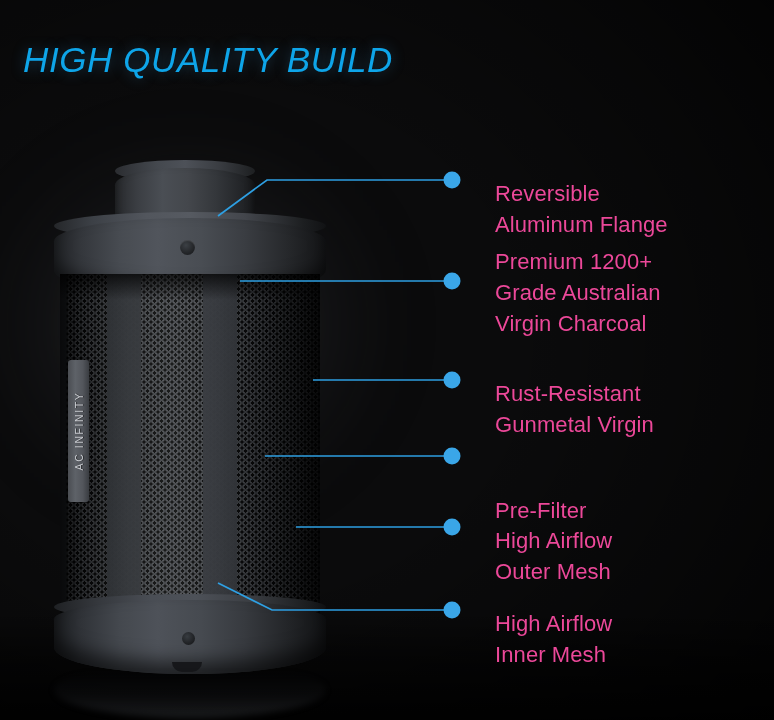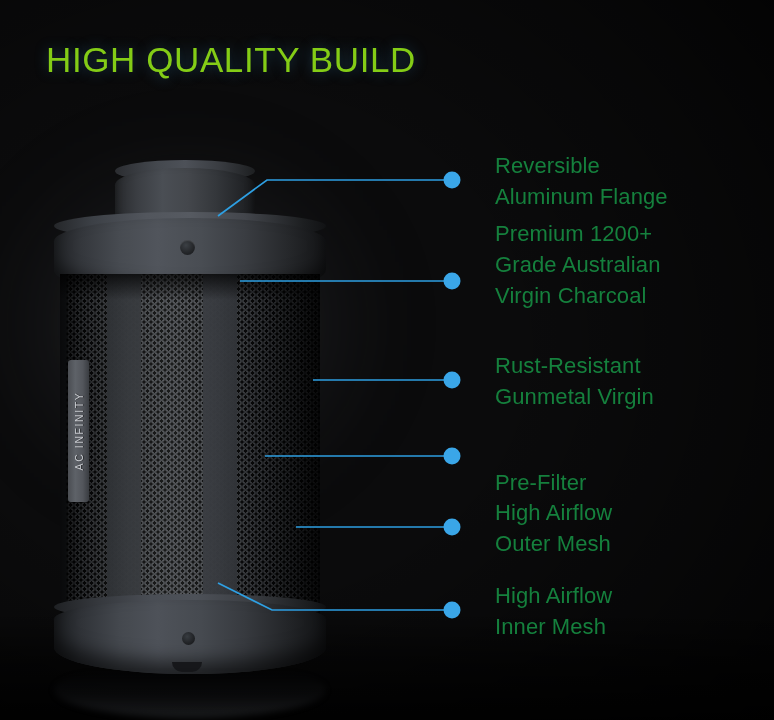--- a/index.html
+++ b/index.html
@@ -49,28 +49,29 @@
     left: 0;
     right: 0;
     top: 612px;
     height: 108px;
     background: linear-gradient(to bottom, rgba(0,0,0,0.0) 0%, rgba(0,0,0,0.55) 45%, rgba(0,0,0,0.92) 100%);
   }
 
   
   .title {
     position: absolute;
-    left: 46px;
+    left: 23px;
     top: 40px;
     font-size: 35px;
     letter-spacing: 0.6px;
     font-weight: 400;
-    color: #84cc16;
+    color: #0ea5e9;
     text-shadow: 0 0 14px rgba(62,167,232,0.35);
     white-space: nowrap;
+    font-style: italic;
   }
 
   
   .product {
     position: absolute;
     left: 52px;
     top: 168px;
     width: 300px;
     height: 470px;
   }
@@ -301,26 +302,27 @@
   .labels {
     position: absolute;
     left: 0;
     top: 0;
     width: 774px;
     height: 720px;
   }
   .label {
     position: absolute;
     left: 495px;
-    color: #15803d;
+    color: #ec4899;
     font-size: 22px;
     line-height: 31px;
     font-weight: 400;
     letter-spacing: 0.1px;
     white-space: pre-line;
+    margin-top: 28px;
   }
 </style>
 </head>
 <body>
 
 <div id="page">
 
   <div class="bg-base"></div>
   <div class="bg-glow"></div>
   <div class="bg-vignette"></div>

